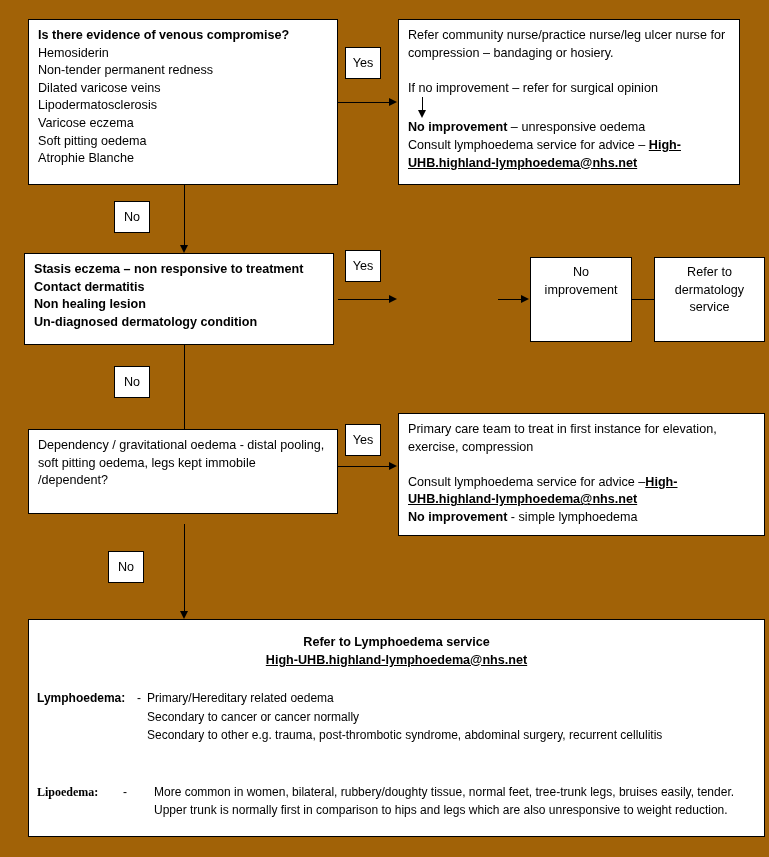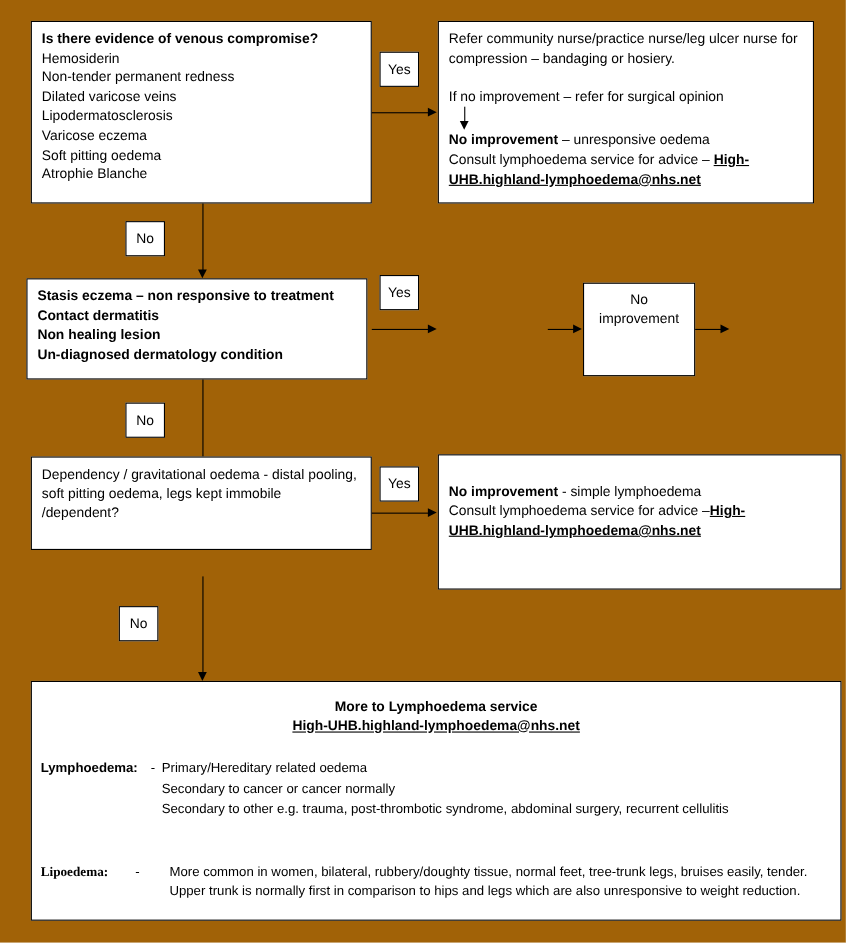--- a/index.html
+++ b/index.html
@@ -181,51 +181,57 @@
   <div class="arrow-right" style="left:521px; top:294.5px;"></div>
 
   <div class="box cellbox" style="left:530px; top:257px; width:102px; height:85px;">
     <div class="txt">No
 improvement</div>
   </div>
 
   <div class="ln ln-h" style="left:632px; top:299px; width:24px;"></div>
   <div class="arrow-right" style="left:655px; top:294.5px;"></div>
 
+  <div class="box cellbox" style="left:654px; top:257px; width:111px; height:85px;">
+    <div class="txt">Refer to
+dermatology
+service</div>
+  </div>
 
   <div class="ln ln-v" style="left:184px; top:345px; width:1px; height:87px;"></div>
   <div class="arrow-down" style="left:180px; top:431px;"></div>
   <div class="label-box" style="left:114px; top:366px; width:36px; height:32px;">
     <span>No</span>
   </div>
 
-  <div class="box pad" style="left:28px; top:415px; width:310px; height:85px;">
+  <div class="box pad" style="left:28px; top:429px; width:310px; height:85px;">
     <div class="txt">Dependency / gravitational oedema - distal pooling, soft pitting oedema, legs kept immobile /dependent?</div>
   </div>
 
   <div class="ln ln-h" style="left:338px; top:466px; width:52px;"></div>
   <div class="arrow-right" style="left:389px; top:461.5px;"></div>
   <div class="label-box" style="left:345px; top:424px; width:36px; height:32px;">
     <span>Yes</span>
   </div>
 
   <div class="box pad" style="left:398px; top:413px; width:367px; height:123px;">
+    <div class="txt">Primary care team to treat in first instance for elevation, exercise, compression</div>
     <div class="txt" style="height:17.6px;"></div>
+    <div class="txt"><span>Consult lymphoedema service for advice –</span><span class="bu">High-UHB.highland-lymphoedema@nhs.net</span></div>
     <div class="txt"><span class="b">No improvement</span><span> - simple lymphoedema</span></div>
-    <div class="txt"><span>Consult lymphoedema service for advice –</span><span class="bu">High-UHB.highland-lymphoedema@nhs.net</span></div>
   </div>
 
   <div class="ln ln-v" style="left:184px; top:524px; width:1px; height:88px;"></div>
   <div class="arrow-down" style="left:180px; top:611px;"></div>
   <div class="label-box" style="left:108px; top:551px; width:36px; height:32px;">
     <span>No</span>
   </div>
 
   <div class="box" style="left:28px; top:619px; width:737px; height:218px;">
-    <div class="txt b center" style="margin-top:14px;">More to Lymphoedema service</div>
+    <div class="txt b center" style="margin-top:14px;">Refer to Lymphoedema service</div>
     <div class="txt bu center">High-UHB.highland-lymphoedema@nhs.net</div>
 
     <div class="deflist" style="left:0; top:0; position:relative; margin-top:20px;">
 
       <div class="defrow" style="margin-left:8px;">
         <div class="defterm" style="width:100px;">Lymphoedema:</div>
         <div class="defdash" style="width:10px;">-</div>
         <div class="defbody" style="white-space:pre-wrap;">Primary/Hereditary related oedema
 Secondary to cancer or cancer normally
 Secondary to other e.g. trauma, post-thrombotic syndrome, abdominal surgery, recurrent cellulitis</div>

